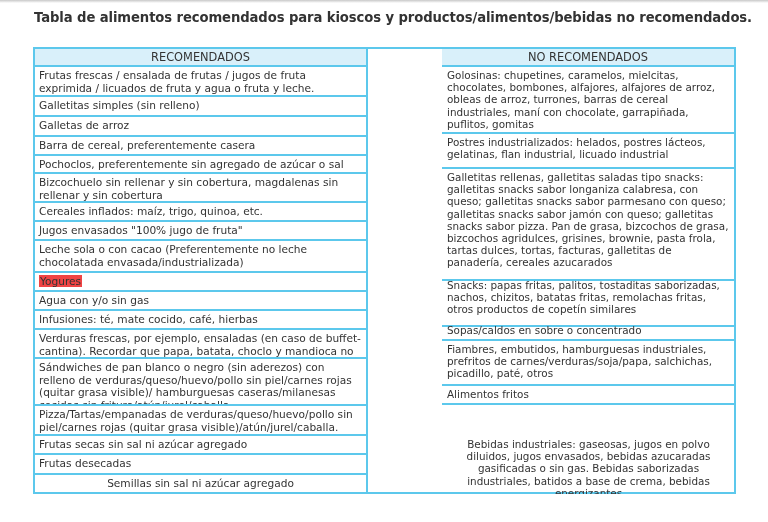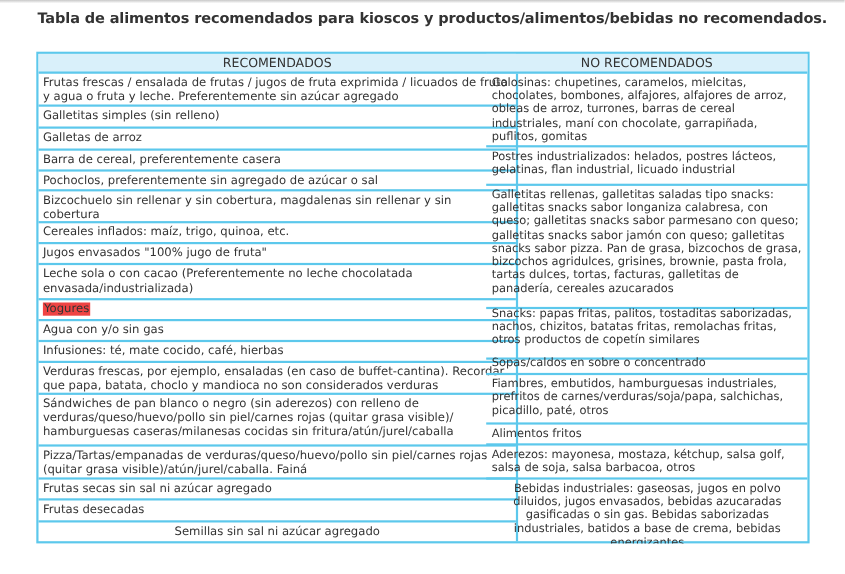--- a/index.html
+++ b/index.html
@@ -22,21 +22,21 @@
   .table {
     position: absolute; left: 33px; top: 47px;
     width: 703px; height: 447px;
     border: 2px solid #5cc8ec;
     box-sizing: border-box;
     background: #fff;
   }
   .col {
     position: absolute; top: 0; bottom: 0;
   }
-  .col.left { left: 0; width: 436px; border-right: 2px solid #5cc8ec; box-sizing: border-box; padding-left: 24px; }
+  .col.left { left: 0; width: 333px; border-right: 2px solid #5cc8ec; box-sizing: border-box; padding-left: 24px; }
   .col.right { left: 407px; right: 0; padding-left: 44px; }
   .hdr {
     position: absolute; left: 0; right: 0; top: 0; height: 18px;
     background: #d9f0fa;
     border-bottom: 2px solid #5cc8ec;
     box-sizing: border-box;
     font-size: 11.4px; color: #333;
     text-align: center; line-height: 16px;
   }
   .cell {
@@ -84,16 +84,15 @@
 
   <div class="col right">
     <div class="hdr">NO RECOMENDADOS</div>
     <div class="cell" style="top:18px;height:67px"><span>Golosinas: chupetines, caramelos, mielcitas, chocolates, bombones, alfajores, alfajores de arroz, obleas de arroz, turrones, barras de cereal industriales, maní con chocolate, garrapiñada, puflitos, gomitas</span></div>
     <div class="cell" style="top:85px;height:35px"><span>Postres industrializados: helados, postres lácteos, gelatinas, flan industrial, licuado industrial</span></div>
     <div class="cell" style="top:120px;height:112px"><span>Galletitas rellenas, galletitas saladas tipo snacks: galletitas snacks sabor longaniza calabresa, con queso; galletitas snacks sabor parmesano con queso; galletitas snacks sabor jamón con queso; galletitas snacks sabor pizza. Pan de grasa, bizcochos de grasa, bizcochos agridulces, grisines, brownie, pasta frola, tartas dulces, tortas, facturas, galletitas de panadería, cereales azucarados</span></div>
     <div class="cell" style="top:228px;height:50px"><span>Snacks: papas fritas, palitos, tostaditas saborizadas, nachos, chizitos, batatas fritas, remolachas fritas, otros productos de copetín similares</span></div>
     <div class="cell" style="top:273px;height:19px"><span>Sopas/caldos en sobre o concentrado</span></div>
     <div class="cell" style="top:292px;height:45px"><span>Fiambres, embutidos, hamburguesas industriales, prefritos de carnes/verduras/soja/papa, salchichas, picadillo, paté, otros</span></div>
     <div class="cell" style="top:337px;height:19px"><span>Alimentos fritos</span></div>
-    <div class="cell" style="top:356px;height:31px"><span>Aderezos: mayonesa, mostaza, kétchup, salsa golf, salsa de soja, salsa barbacoa, otros</span></div>
     <div class="cell last" style="top:387px;height:58px"><span>Bebidas industriales: gaseosas, jugos en polvo diluidos, jugos envasados, bebidas azucaradas gasificadas o sin gas. Bebidas saborizadas industriales, batidos a base de crema, bebidas energizantes</span></div>
   </div>
 </div>
 
 </body></html>

